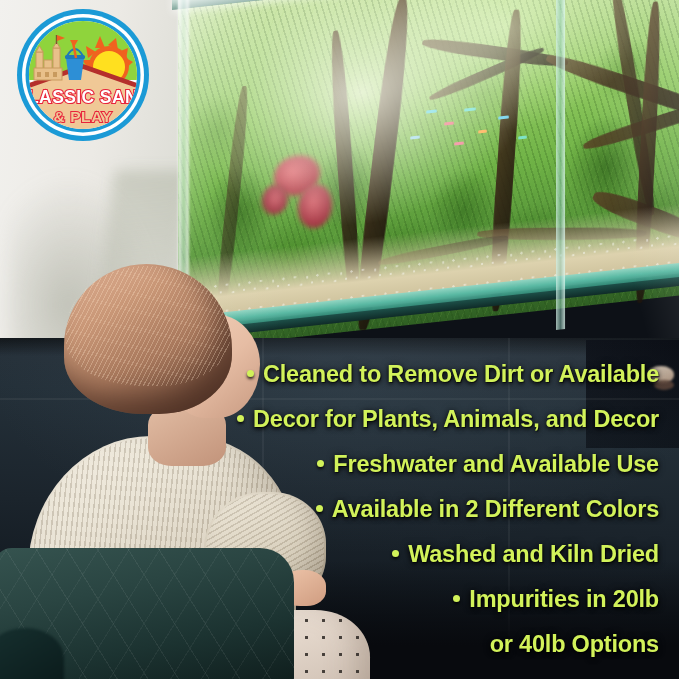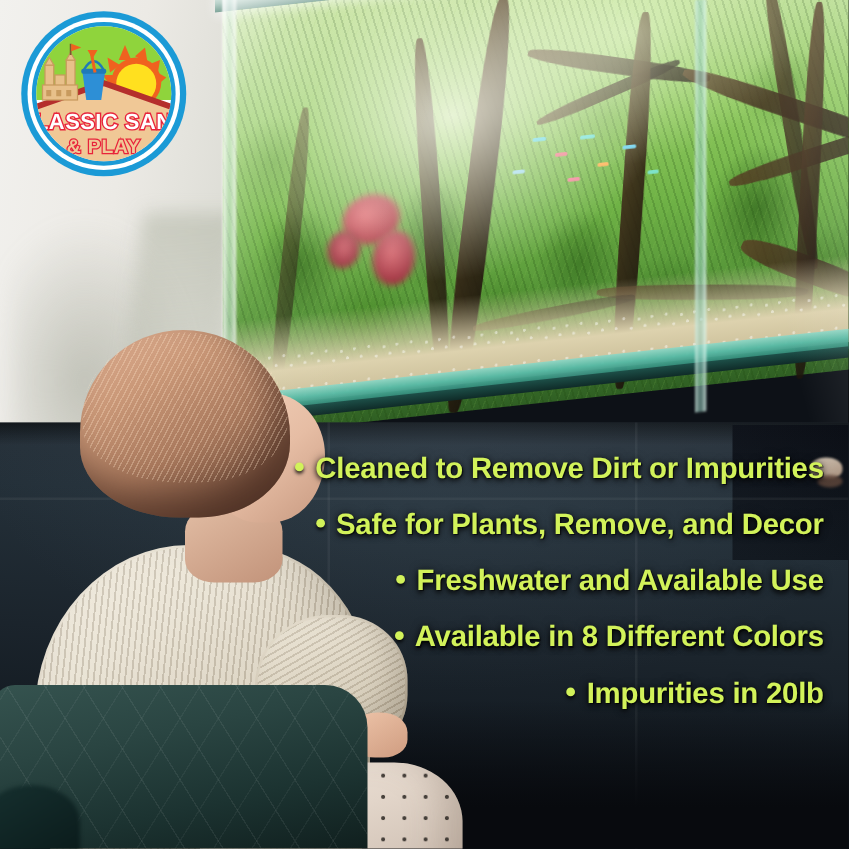--- a/index.html
+++ b/index.html
@@ -476,35 +476,39 @@
 
         <text x="75" y="95" text-anchor="middle" font-family="'Liberation Sans', sans-serif" font-size="17.5" font-weight="700" letter-spacing="0.4" fill="#ffffff" stroke="#e8233b" stroke-width="2.2" paint-order="stroke fill">CLASSIC SAND</text>
         <text x="75" y="114" text-anchor="middle" font-family="'Liberation Sans', sans-serif" font-size="15.5" font-weight="700" letter-spacing="0.6" fill="#f0c896" stroke="#e8233b" stroke-width="2" paint-order="stroke fill">&amp; PLAY</text>
       </g>
     </svg>
   </div>
 
   <div class="bullets">
 
     <span class="line">
-      <span class="dot"></span><span>Cleaned to Remove Dirt or Impurities</span>
+      <span class="dot"></span><span>Cleaned to Remove Dirt or Available</span>
     </span>
 
     <span class="line">
-      <span class="dot"></span><span>Safe for Plants, Remove, and Decor</span>
+      <span class="dot"></span><span>Decor for Plants, Animals, and Decor</span>
     </span>
 
     <span class="line">
       <span class="dot"></span><span>Freshwater and Available Use</span>
     </span>
 
     <span class="line">
-      <span class="dot"></span><span>Available in 8 Different Colors</span>
+      <span class="dot"></span><span>Available in 2 Different Colors</span>
     </span>
 
+    <span class="line">
+      <span class="dot"></span><span>Washed and Kiln Dried</span>
+    </span>
 
     <span class="line">
       <span class="dot"></span><span>Impurities in 20lb</span>
     </span>
+    <span class="line sub">or 40lb Options</span>
 
   </div>
 
 </div>
 
 </body></html>

